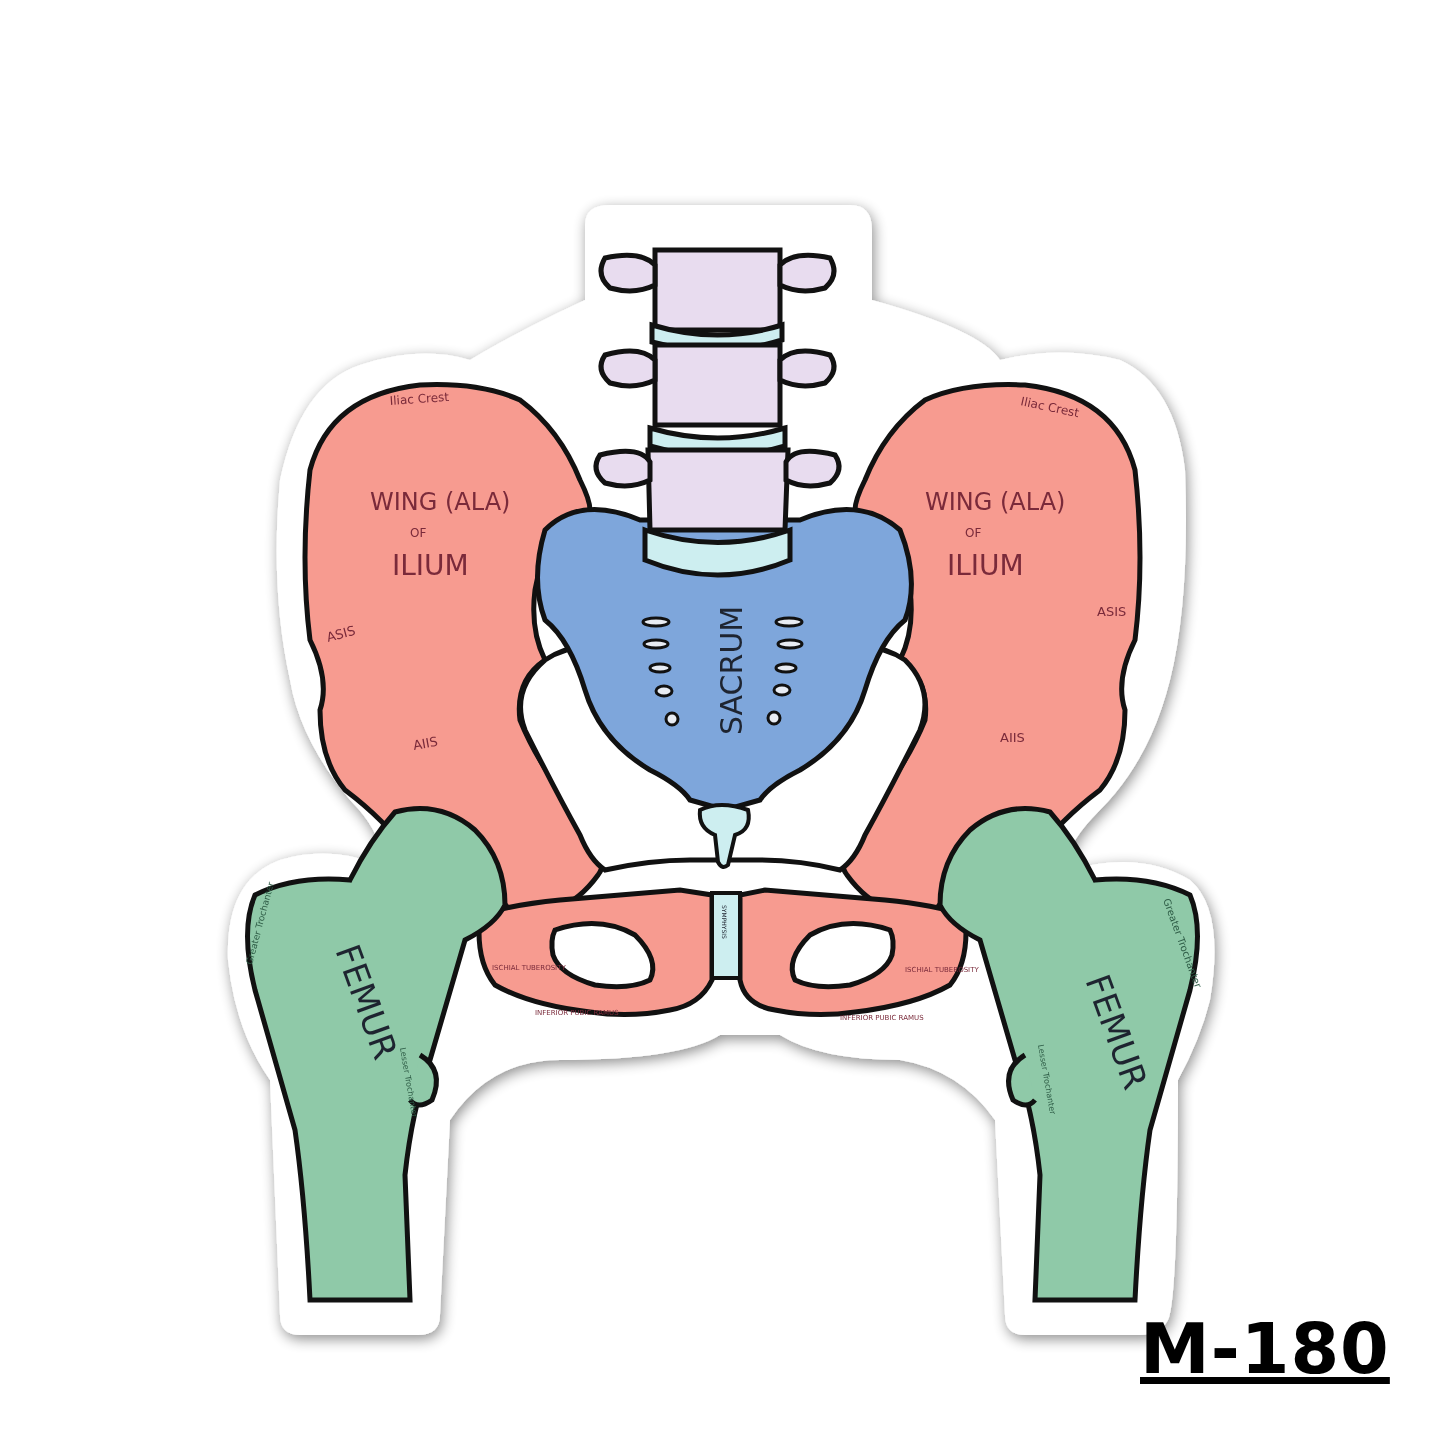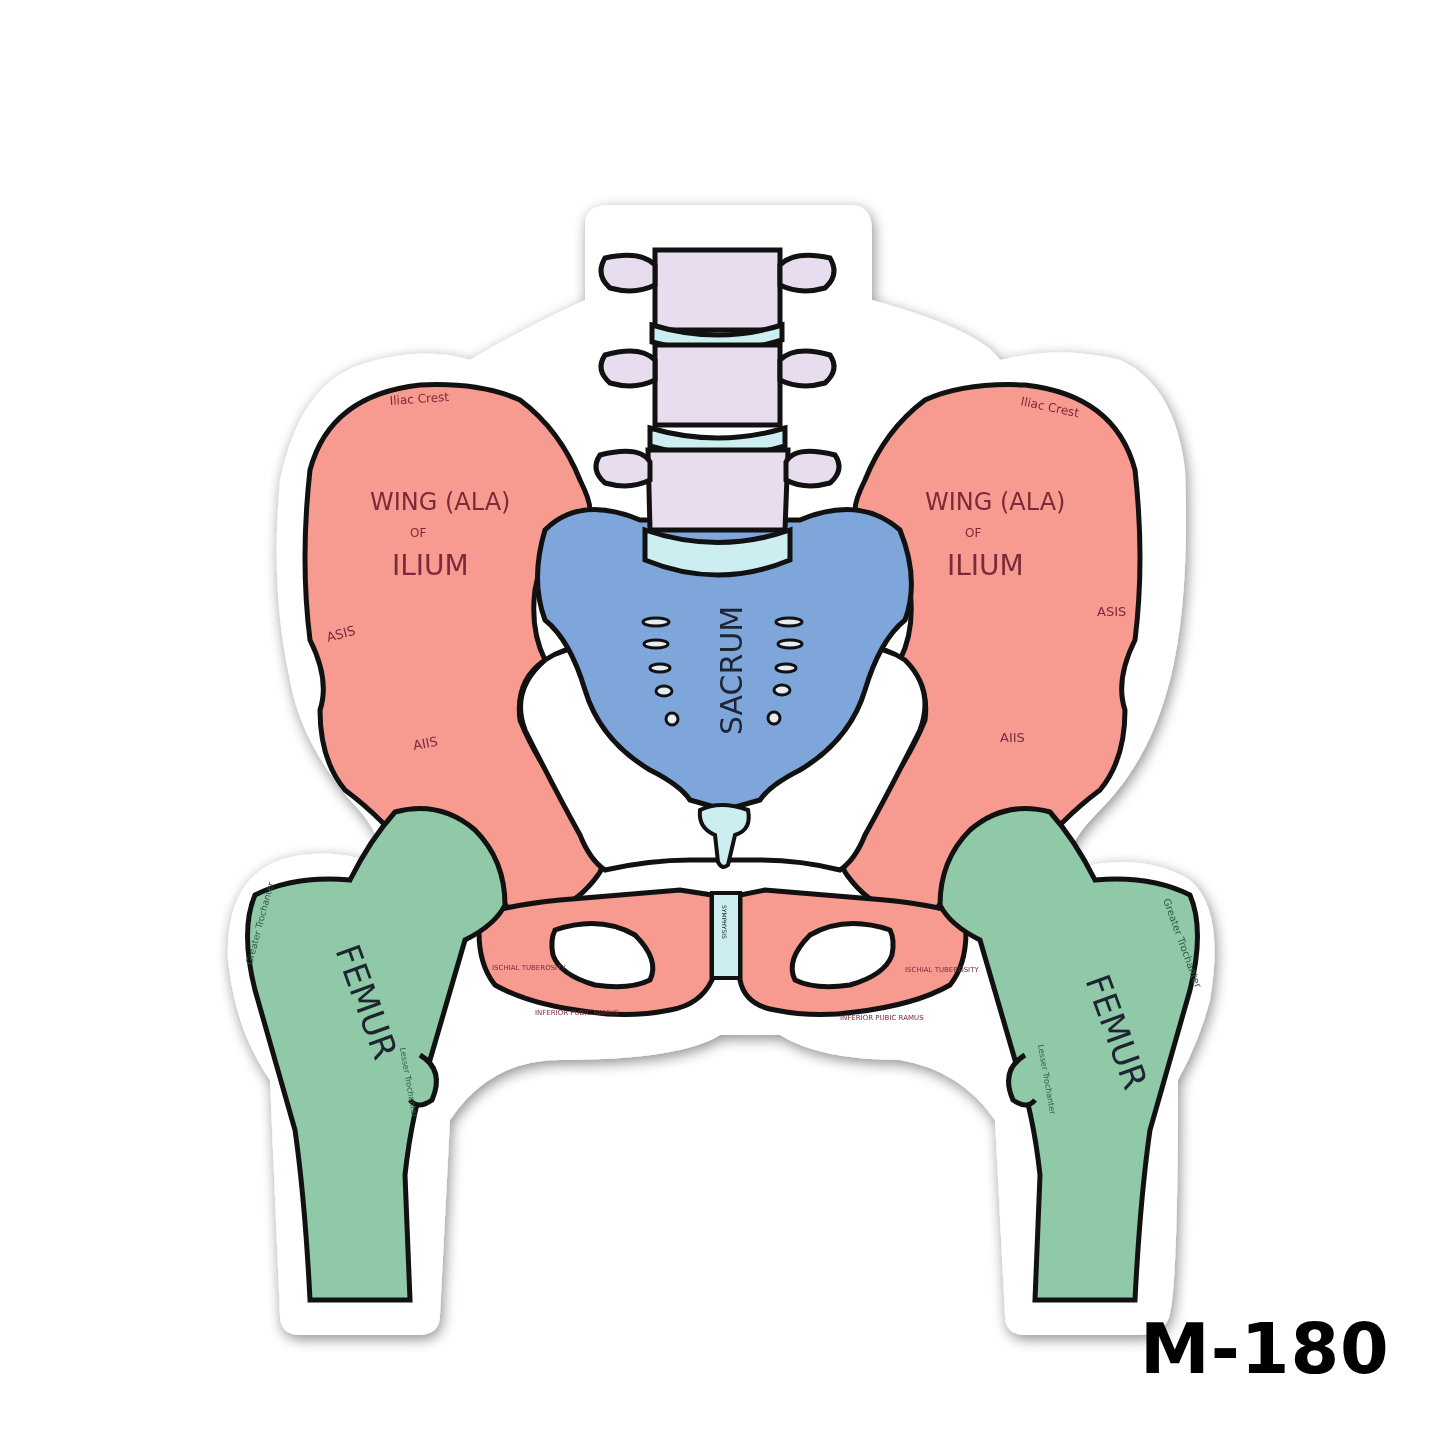--- a/index.html
+++ b/index.html
@@ -1,18 +1,18 @@
 <!DOCTYPE html>
 <html><head>
 <meta charset="utf-8">
 <style>
   html, body { margin:0; padding:0; background:#ffffff; }
   body { width:1445px; height:1445px; position:relative; overflow:hidden; font-family:"Liberation Sans", sans-serif; }
   #art { position:absolute; left:0; top:0; width:1445px; height:1445px; }
-  .code { position:absolute; left:1140px; top:1308px; font-family:"DejaVu Sans", sans-serif; font-weight:bold; font-size:70px; color:#000; letter-spacing:1px; }
+  .code { position:absolute; left:1140px; top:1308px; font-family:"DejaVu Sans", sans-serif; font-weight:bold; font-size:70px; color:#000; letter-spacing:1px;text-decoration:underline; }
   .lbl { font-family:"DejaVu Sans", sans-serif; fill:#7a2a3a; }
   .lbl-dark { font-family:"DejaVu Sans", sans-serif; fill:#1e2430; }
   .lbl-green { font-family:"DejaVu Sans", sans-serif; fill:#2f5d47; }
 </style>
 </head>
 <body>
 
 <svg id="art" viewBox="0 0 1445 1445" xmlns="http://www.w3.org/2000/svg">
   <defs>
     <filter id="shadow" x="-10%" y="-10%" width="120%" height="120%">

